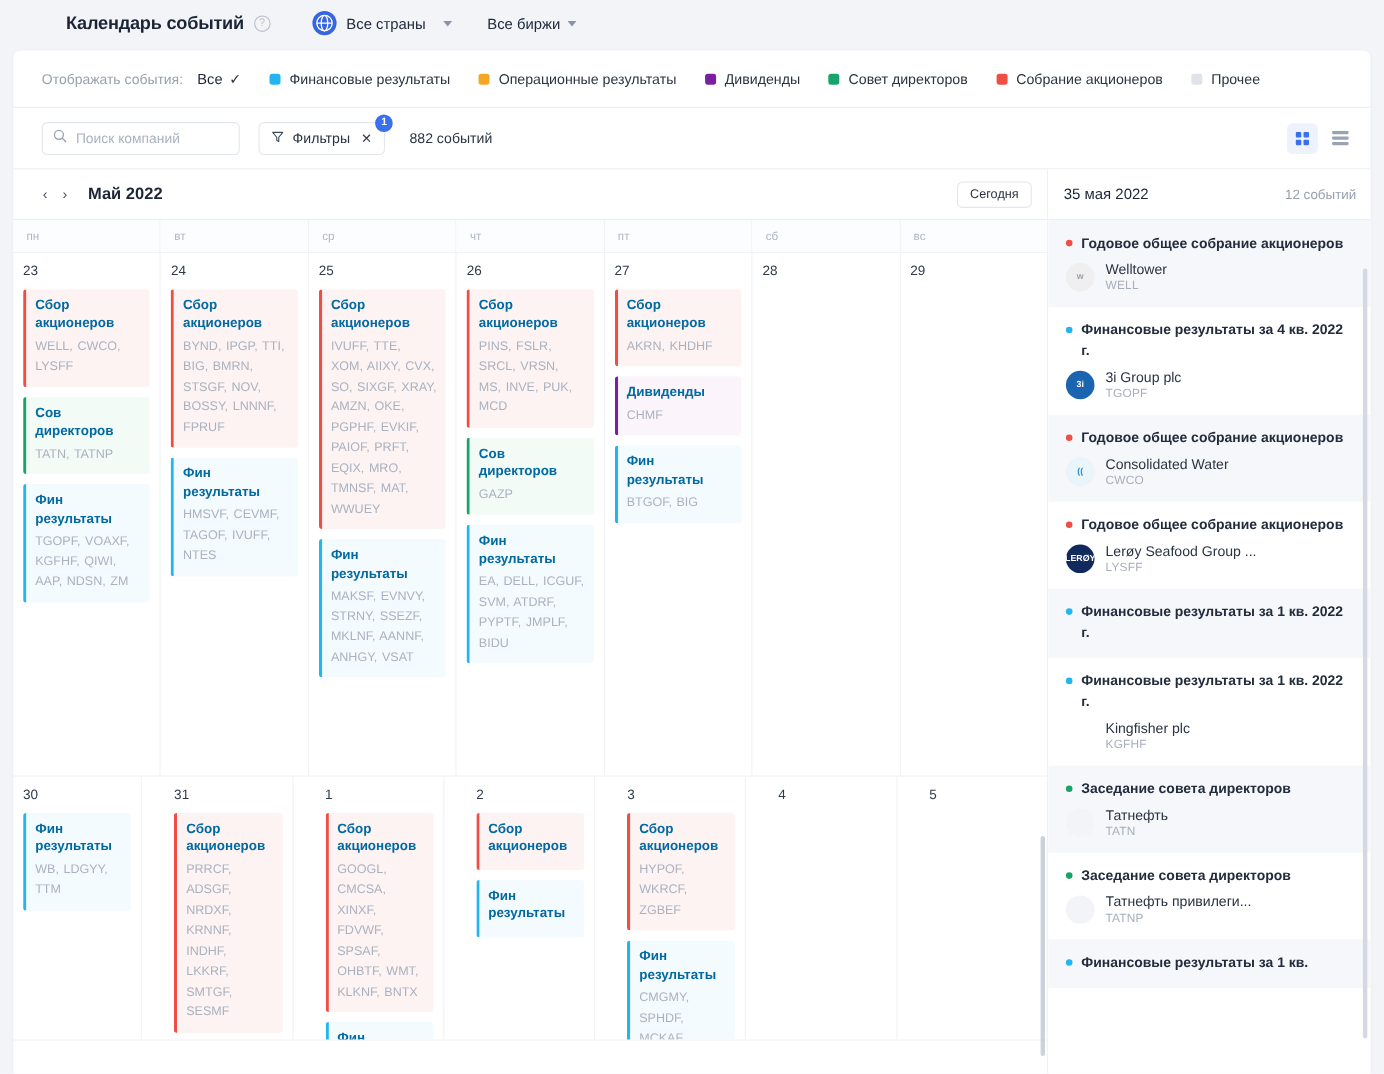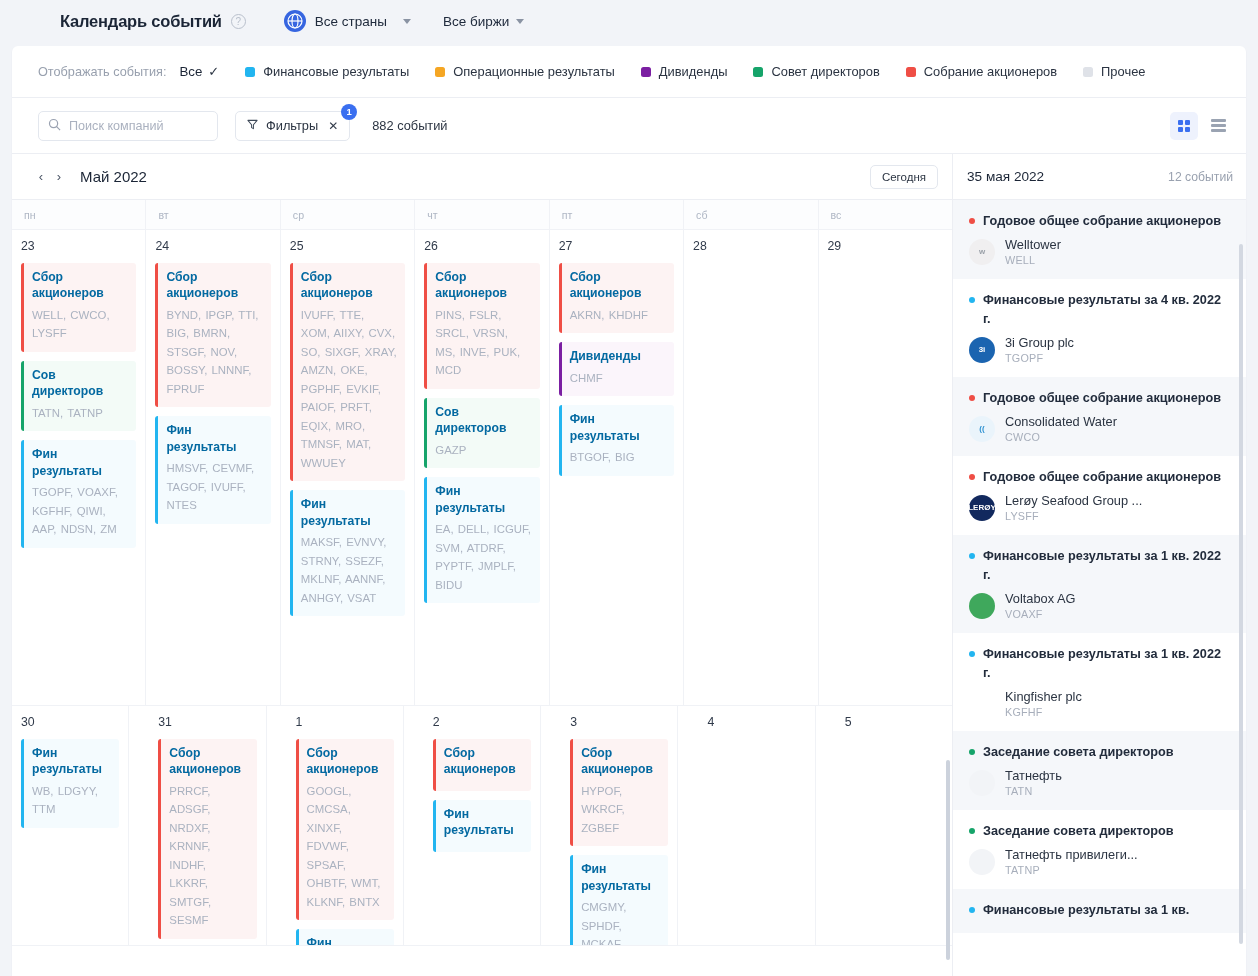--- a/index.html
+++ b/index.html
@@ -164,21 +164,21 @@
     display: flex; align-items: center;
     padding: 0 14px 0 20px;
     border-bottom: 1px solid #eceef3;
   }
   .nav-arrow {
     width: 18px; height: 22px;
     display: flex; align-items: center; justify-content: center;
     color: #4b5566; font-size: 13px; cursor: pointer;
   }
   .cal-month {
-    font-size: 15px; font-weight: normal; color: #1b2536;
+    font-size: 15px; font-weight: bold; color: #1b2536;
     margin-left: 12px;
   }
   .today-btn {
     margin-left: auto;
     border: 1px solid #e3e7ee;
     border-radius: 5px;
     padding: 5px 11px;
     font-size: 11.5px; color: #2b3442;
     cursor: pointer; background: #fff;
   }
@@ -570,27 +570,20 @@
             <div class="si-company">
               <div class="si-logo" style="background: rgb(18, 41, 94); color: rgb(255, 255, 255);">LERØY</div>
               <div class="si-names">
                 <div class="si-name">Lerøy Seafood Group ...</div>
                 <div class="si-tick">LYSFF</div>
               </div>
             </div>
           </div>
           <div class="side-item alt">
             <div class="si-title"><span class="si-dot" style="background: rgb(34, 181, 240);"></span><span>Финансовые результаты за 1 кв. 2022 г.</span></div>
-            <div class="si-company">
-              <div class="si-logo" style="background: rgb(63, 168, 92); color: rgb(255, 255, 255);"></div>
-              <div class="si-names">
-                <div class="si-name">Voltabox AG</div>
-                <div class="si-tick">VOAXF</div>
-              </div>
-            </div>
           </div>
           <div class="side-item">
             <div class="si-title"><span class="si-dot" style="background: rgb(34, 181, 240);"></span><span>Финансовые результаты за 1 кв. 2022 г.</span></div>
             <div class="si-company">
               <div class="si-logo" style="background: rgb(255, 255, 255); color: rgb(27, 99, 196);"></div>
               <div class="si-names">
                 <div class="si-name">Kingfisher plc</div>
                 <div class="si-tick">KGFHF</div>
               </div>
             </div>

